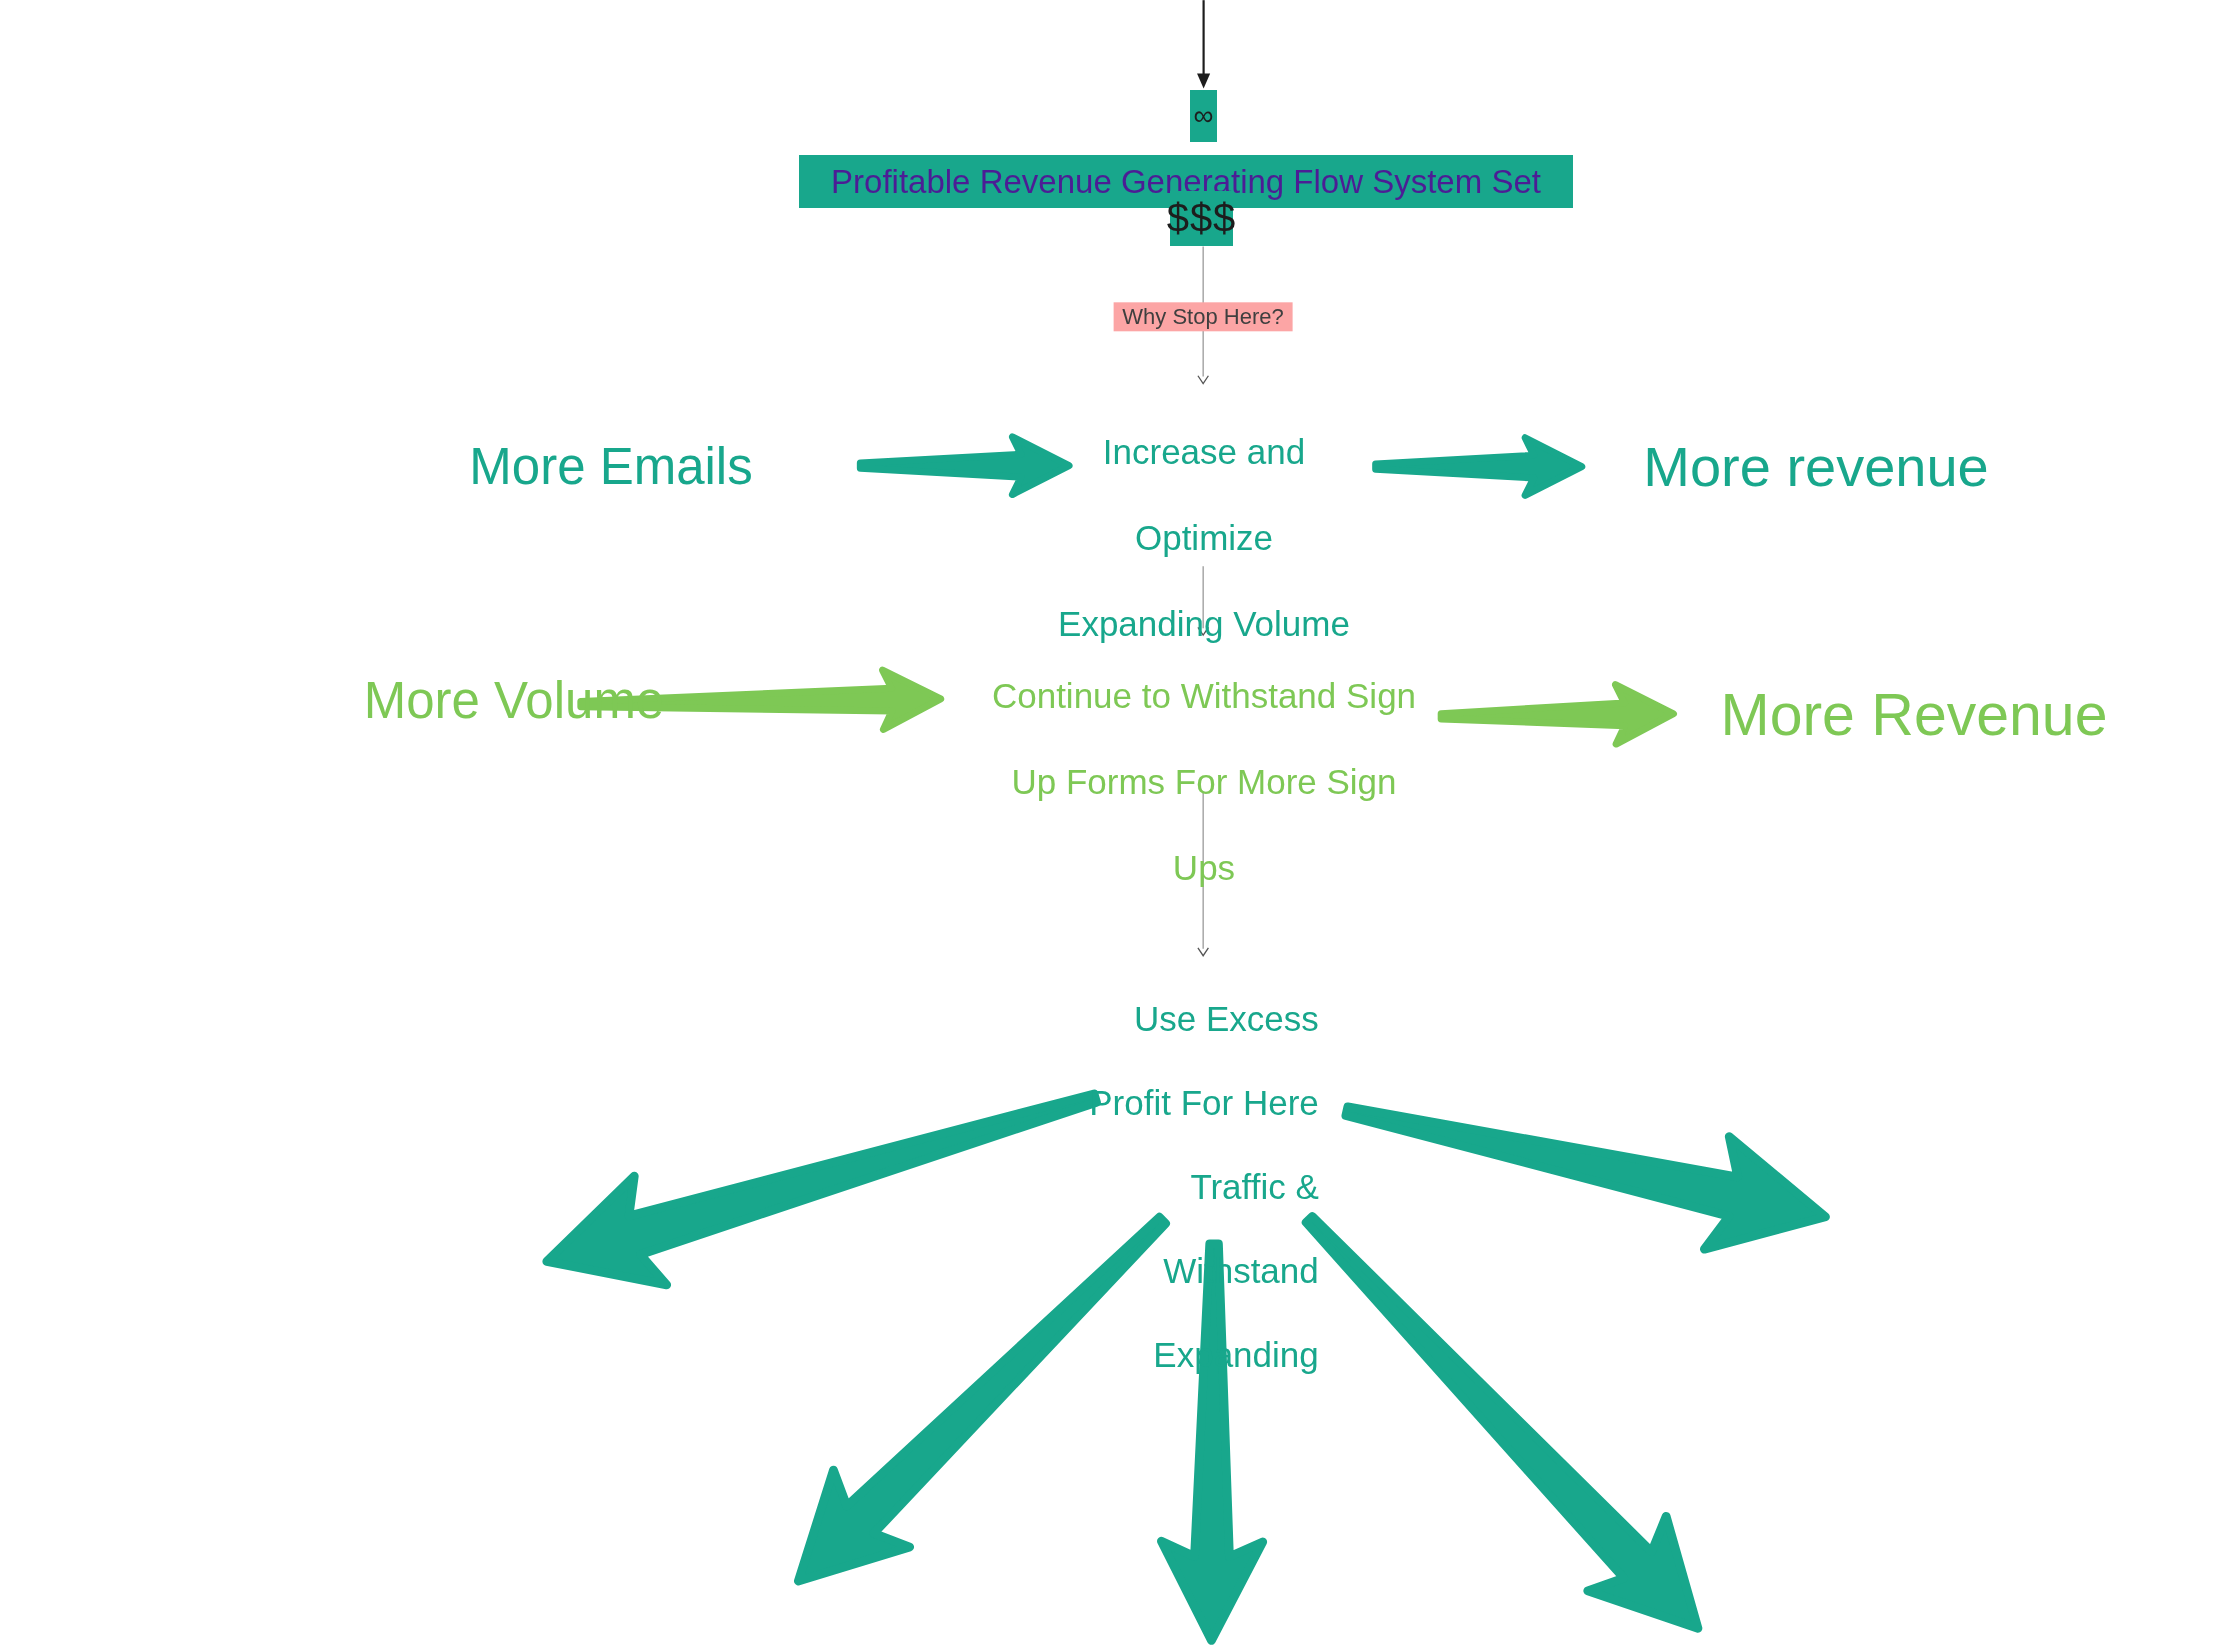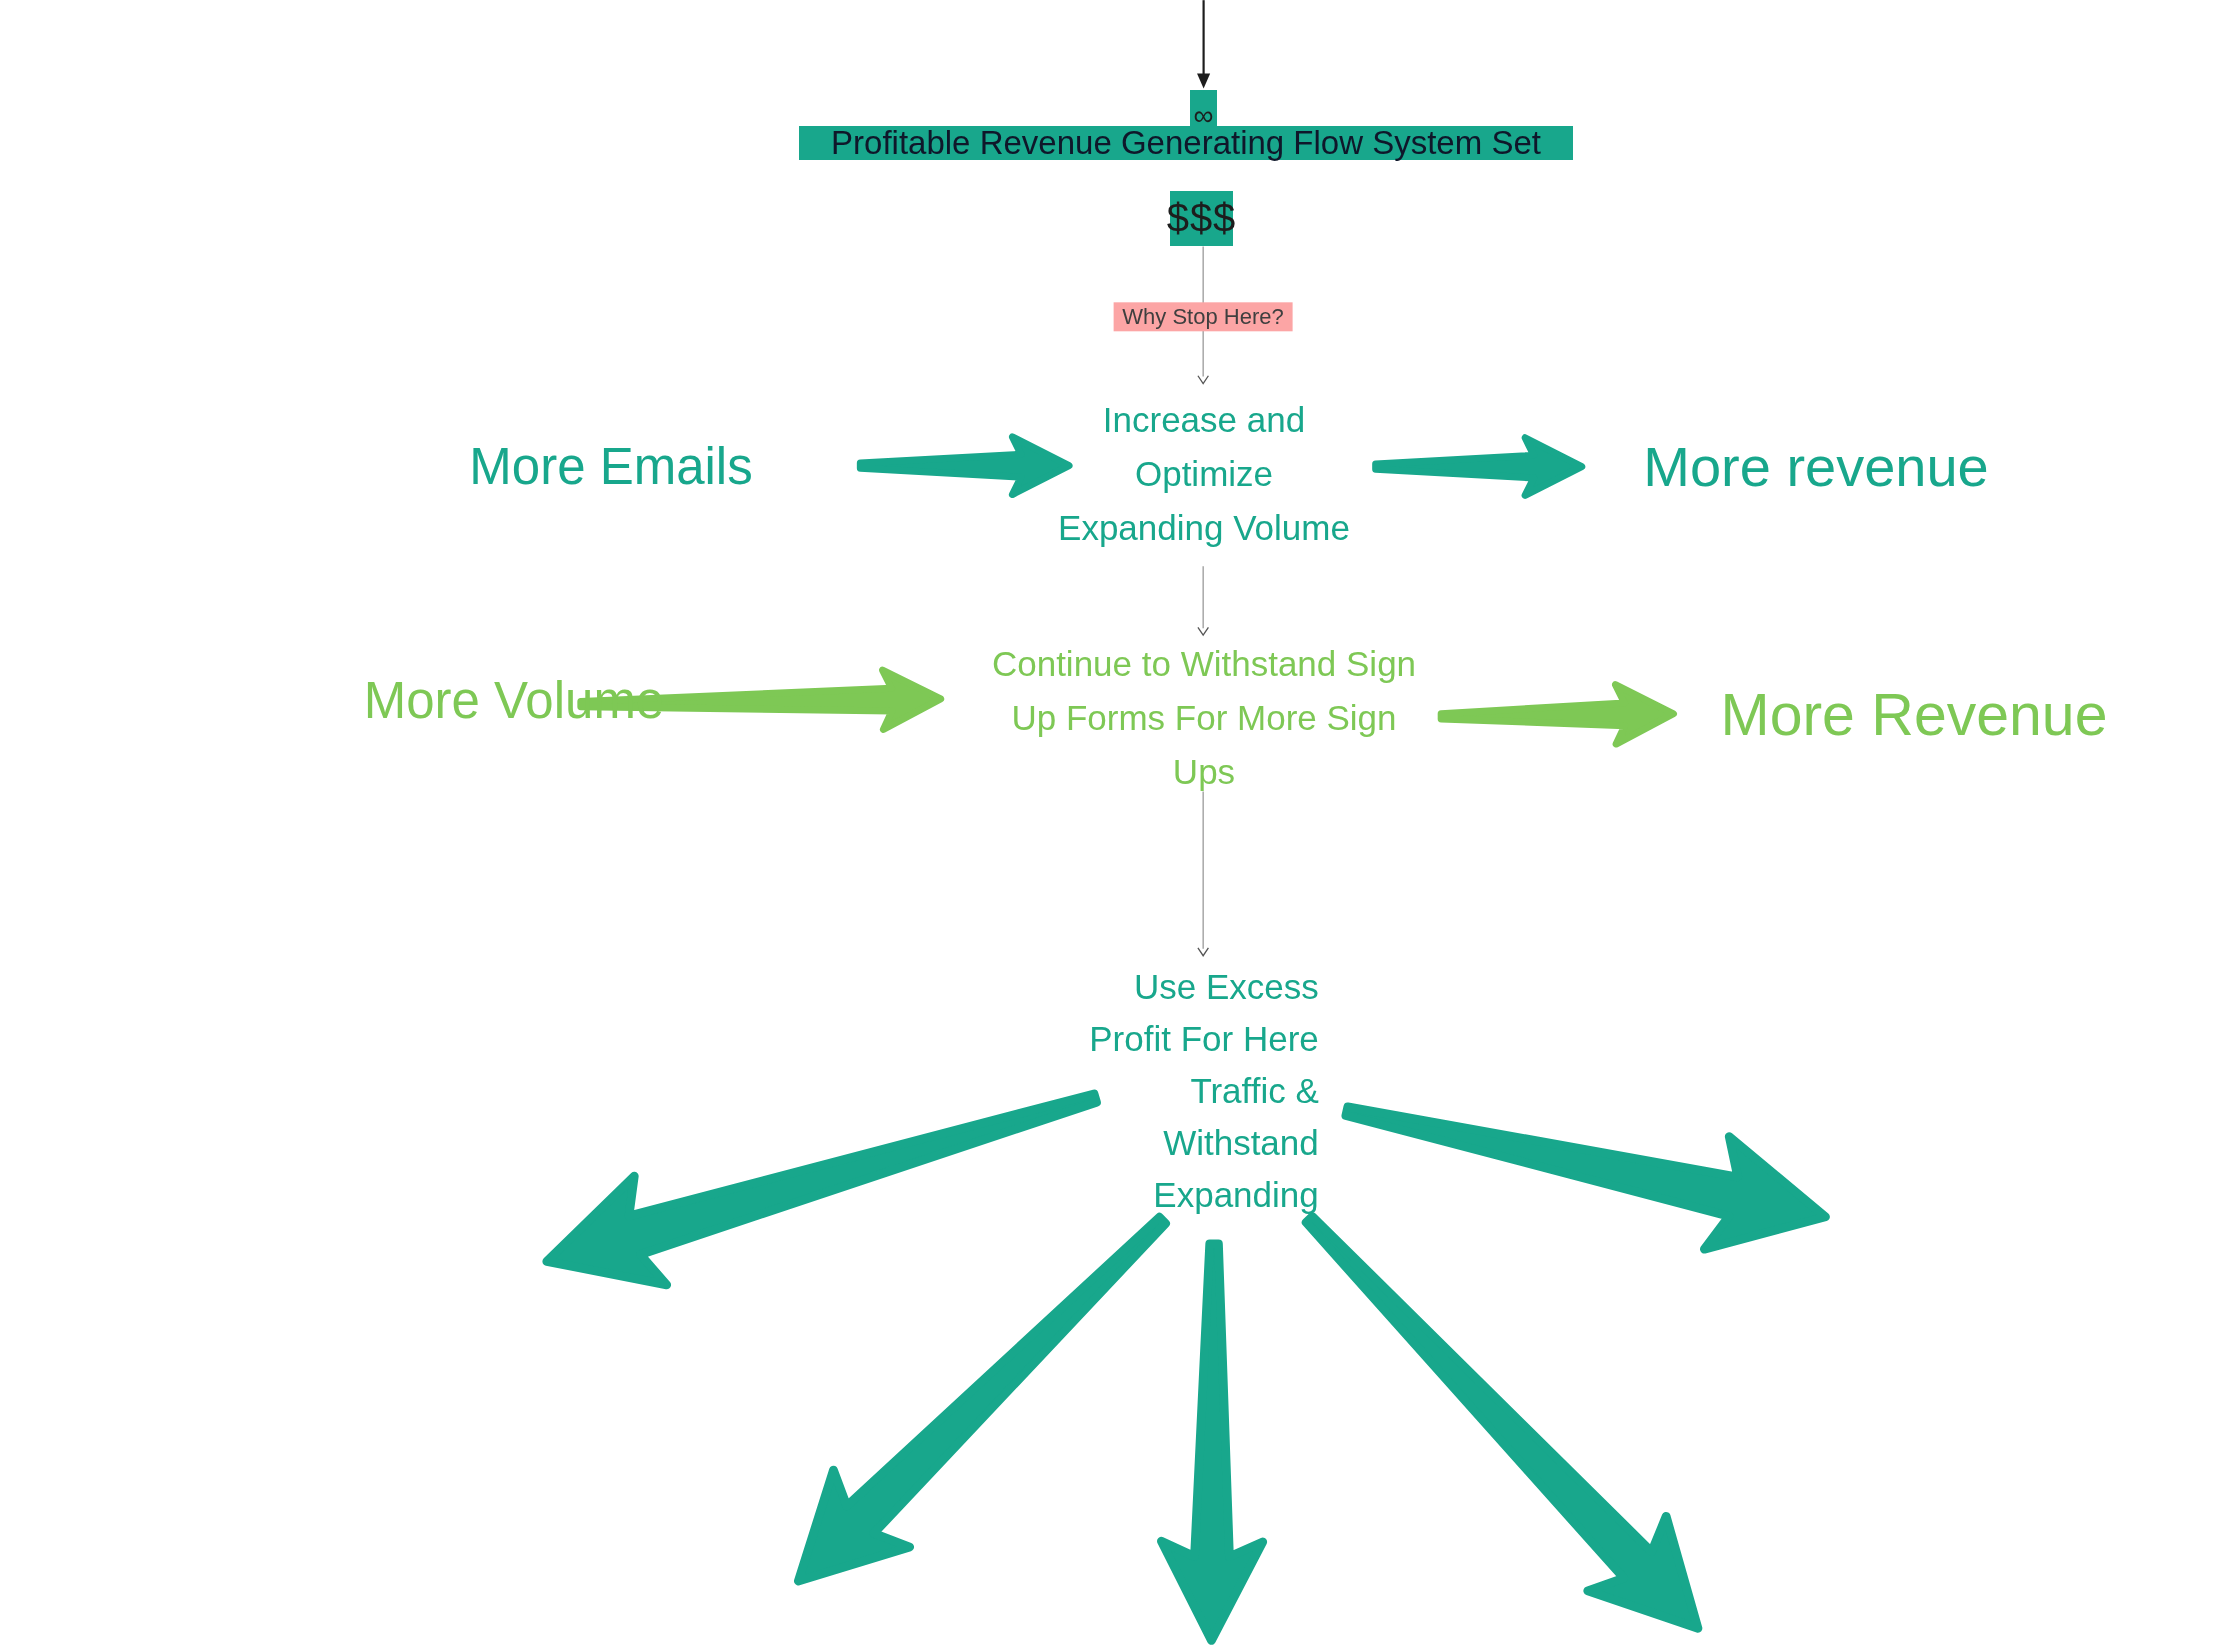--- a/index.html
+++ b/index.html
@@ -4,27 +4,27 @@
 <style>
   html,body{margin:0;padding:0;background:#ffffff;}
   #canvas{
     position:relative;width:2236px;height:1652px;overflow:hidden;background:#fff;
     font-family:"Liberation Sans","DejaVu Sans",sans-serif;
   }
   #shapes{position:absolute;left:0;top:0;z-index:1;}
   .txt{position:absolute;z-index:2;}
   .hl{position:absolute;z-index:2;display:flex;align-items:center;justify-content:center;}
   .hl-bg{background:#18a78c;}
-  .title-box{left:799px;top:126px;width:774px;height:34px;font-size:33px;color:#0f172a;white-space:nowrap;}
+  .title-box{left:799px;top:155px;width:774px;height:53px;font-size:33px;color:#4c1d95;white-space:nowrap;}
   .inf-box{left:1190px;top:90px;width:27px;height:52px;font-size:28px;color:#1d1d1d;}
   .usd-box{left:1170px;top:191px;width:63px;height:55px;font-size:40px;color:#1d1d1d;letter-spacing:0.9px;}
   .why{left:1203px;top:317px;transform:translate(-50%,-50%);font-size:22px;color:#3f3f3f;
        background:#fca5a5;padding:1.7px 8.7px;white-space:nowrap;}
   .node{left:1204px;transform:translateX(-50%);text-align:center;white-space:nowrap;}
-  .node div{display:block;}
+  .node div{display:block;margin-top:32px;}
   .node-teal{color:#18a78c;}
   .node-green{color:#7ec855;}
   .n1{top:393px;font-size:35px;line-height:54px;}
   .n2{top:637px;font-size:35px;line-height:54px;}
   .n3{top:961px;font-size:35px;line-height:52px;text-align:right;}
   .side{transform:translate(-50%,-50%);white-space:nowrap;}
   .lbl-more-emails{left:611px;top:466px;font-size:51px;color:#18a78c;}
   .lbl-more-revenue-1{left:1816px;top:466px;font-size:56px;color:#18a78c;}
   .lbl-more-volume{left:514px;top:700px;font-size:51px;color:#7ec855;}
   .lbl-more-revenue-2{left:1914px;top:715px;font-size:59px;color:#7ec855;}

